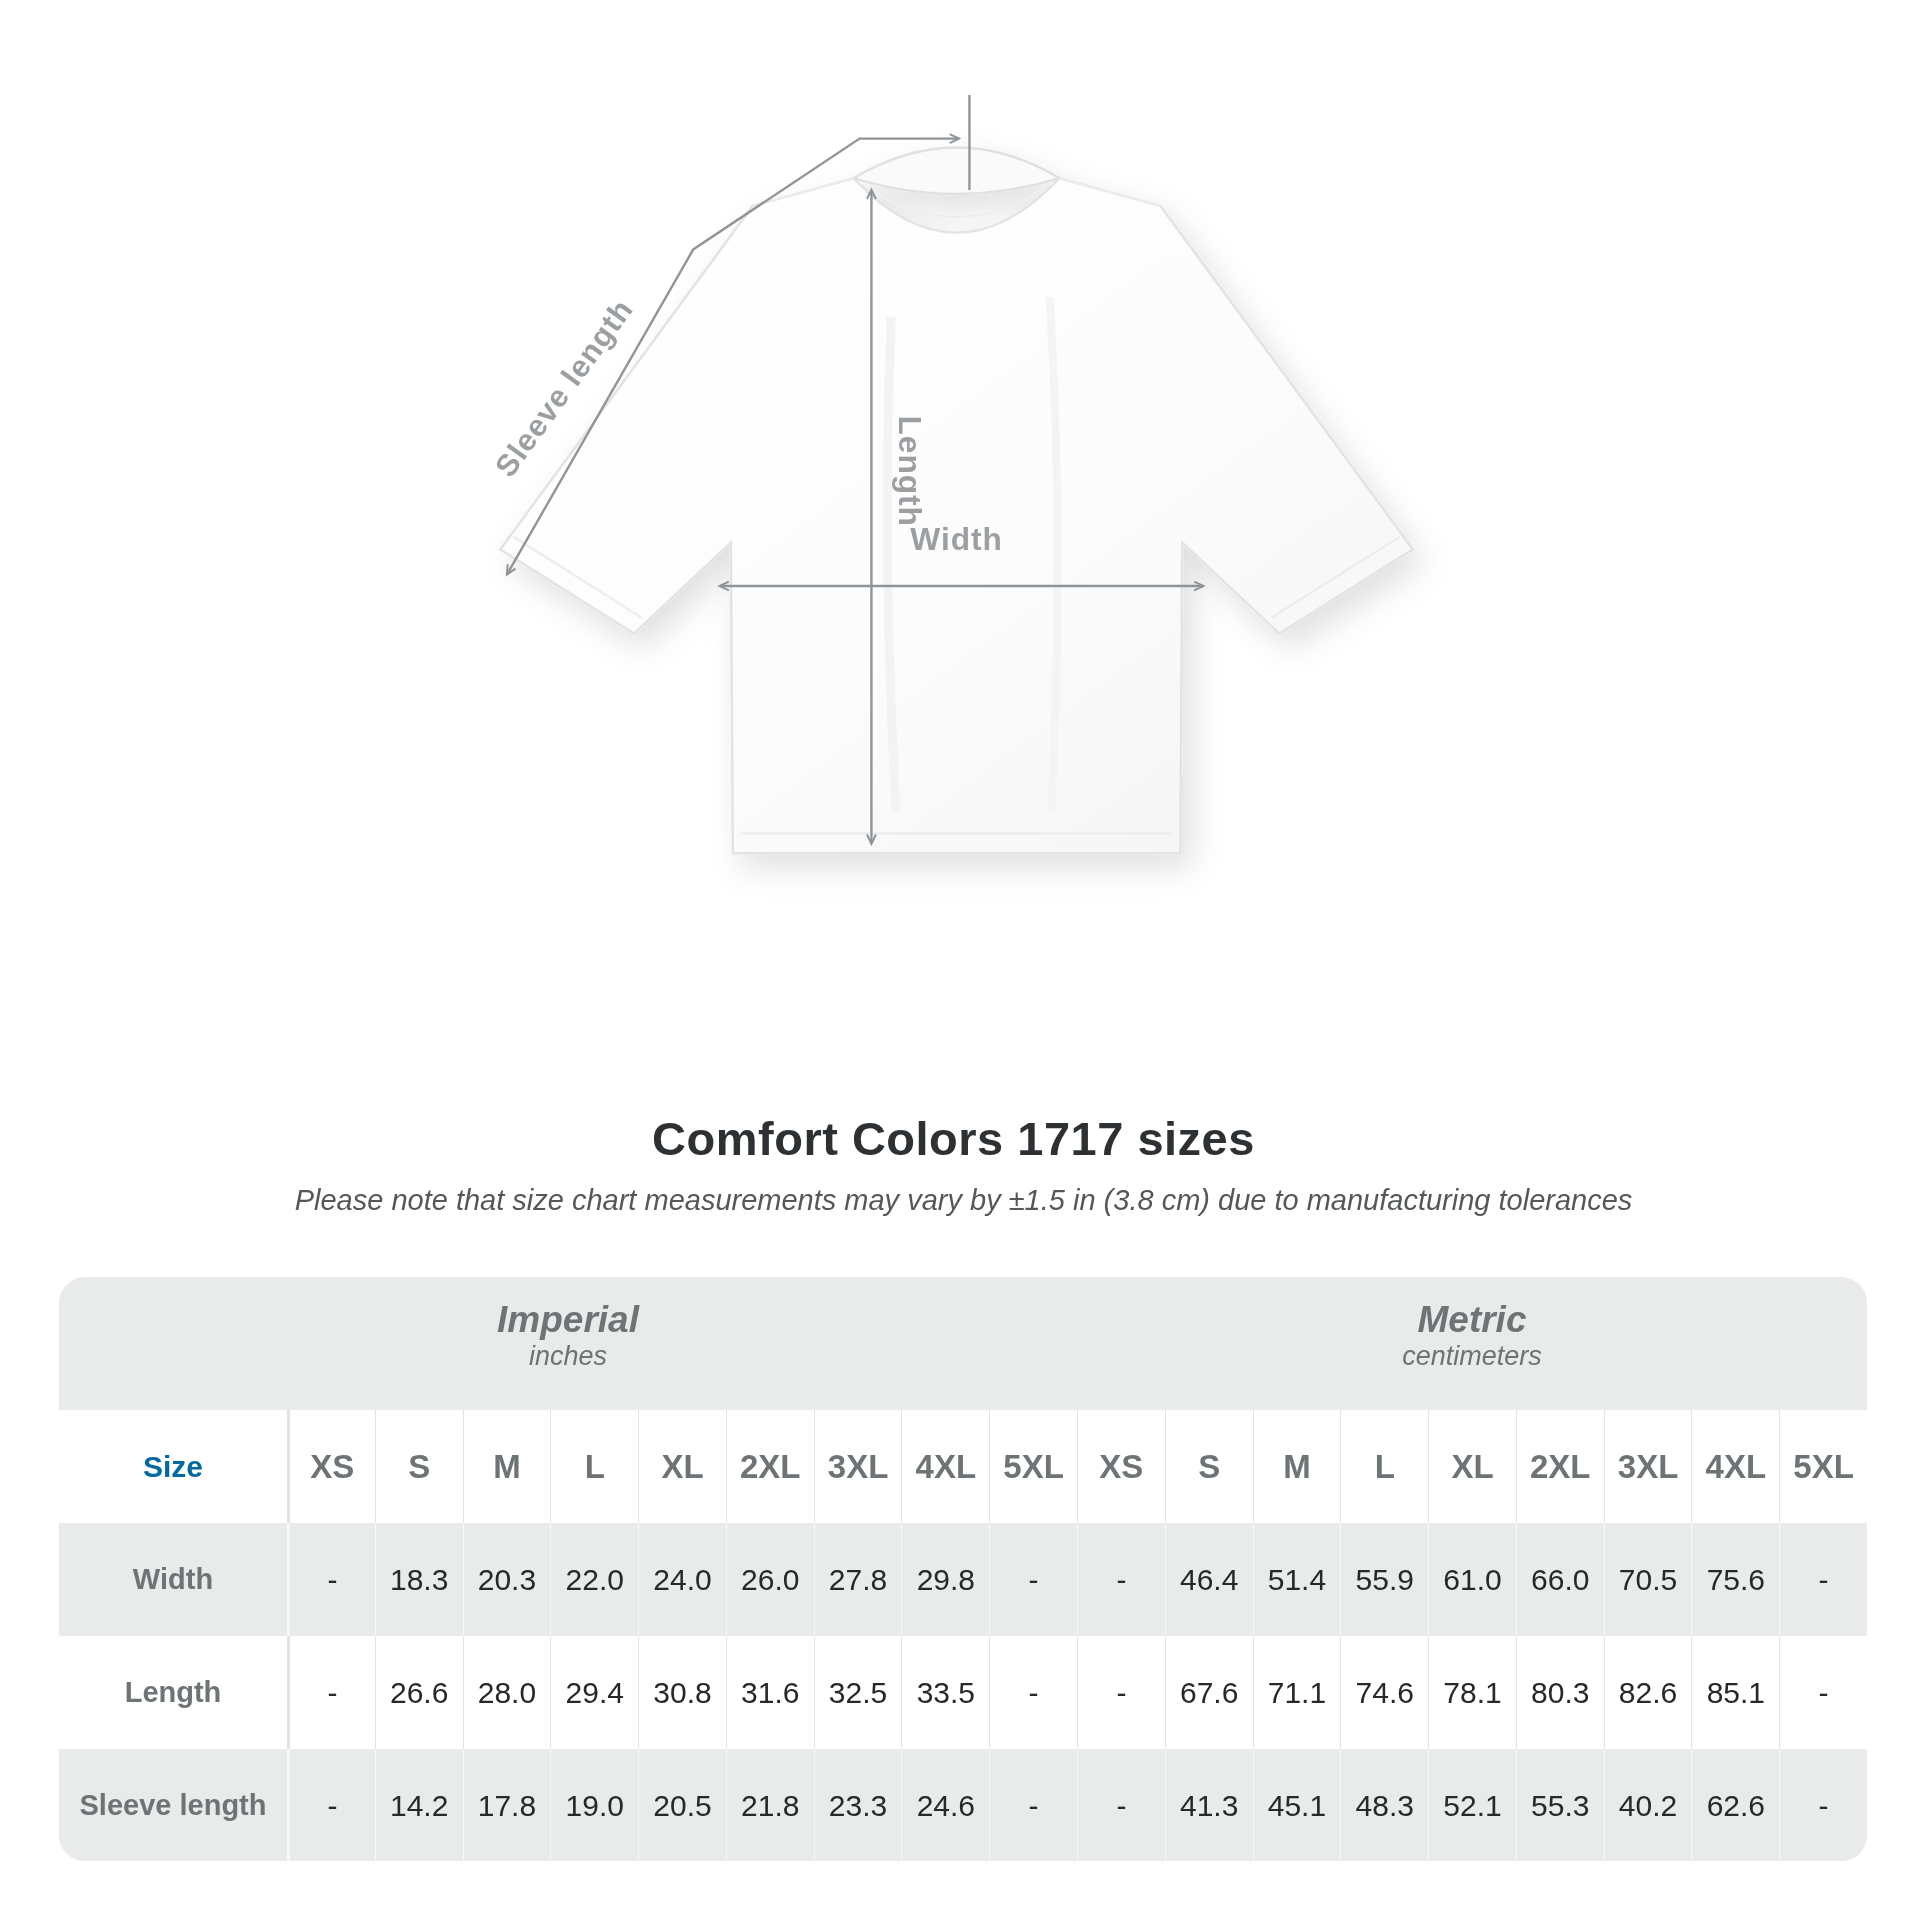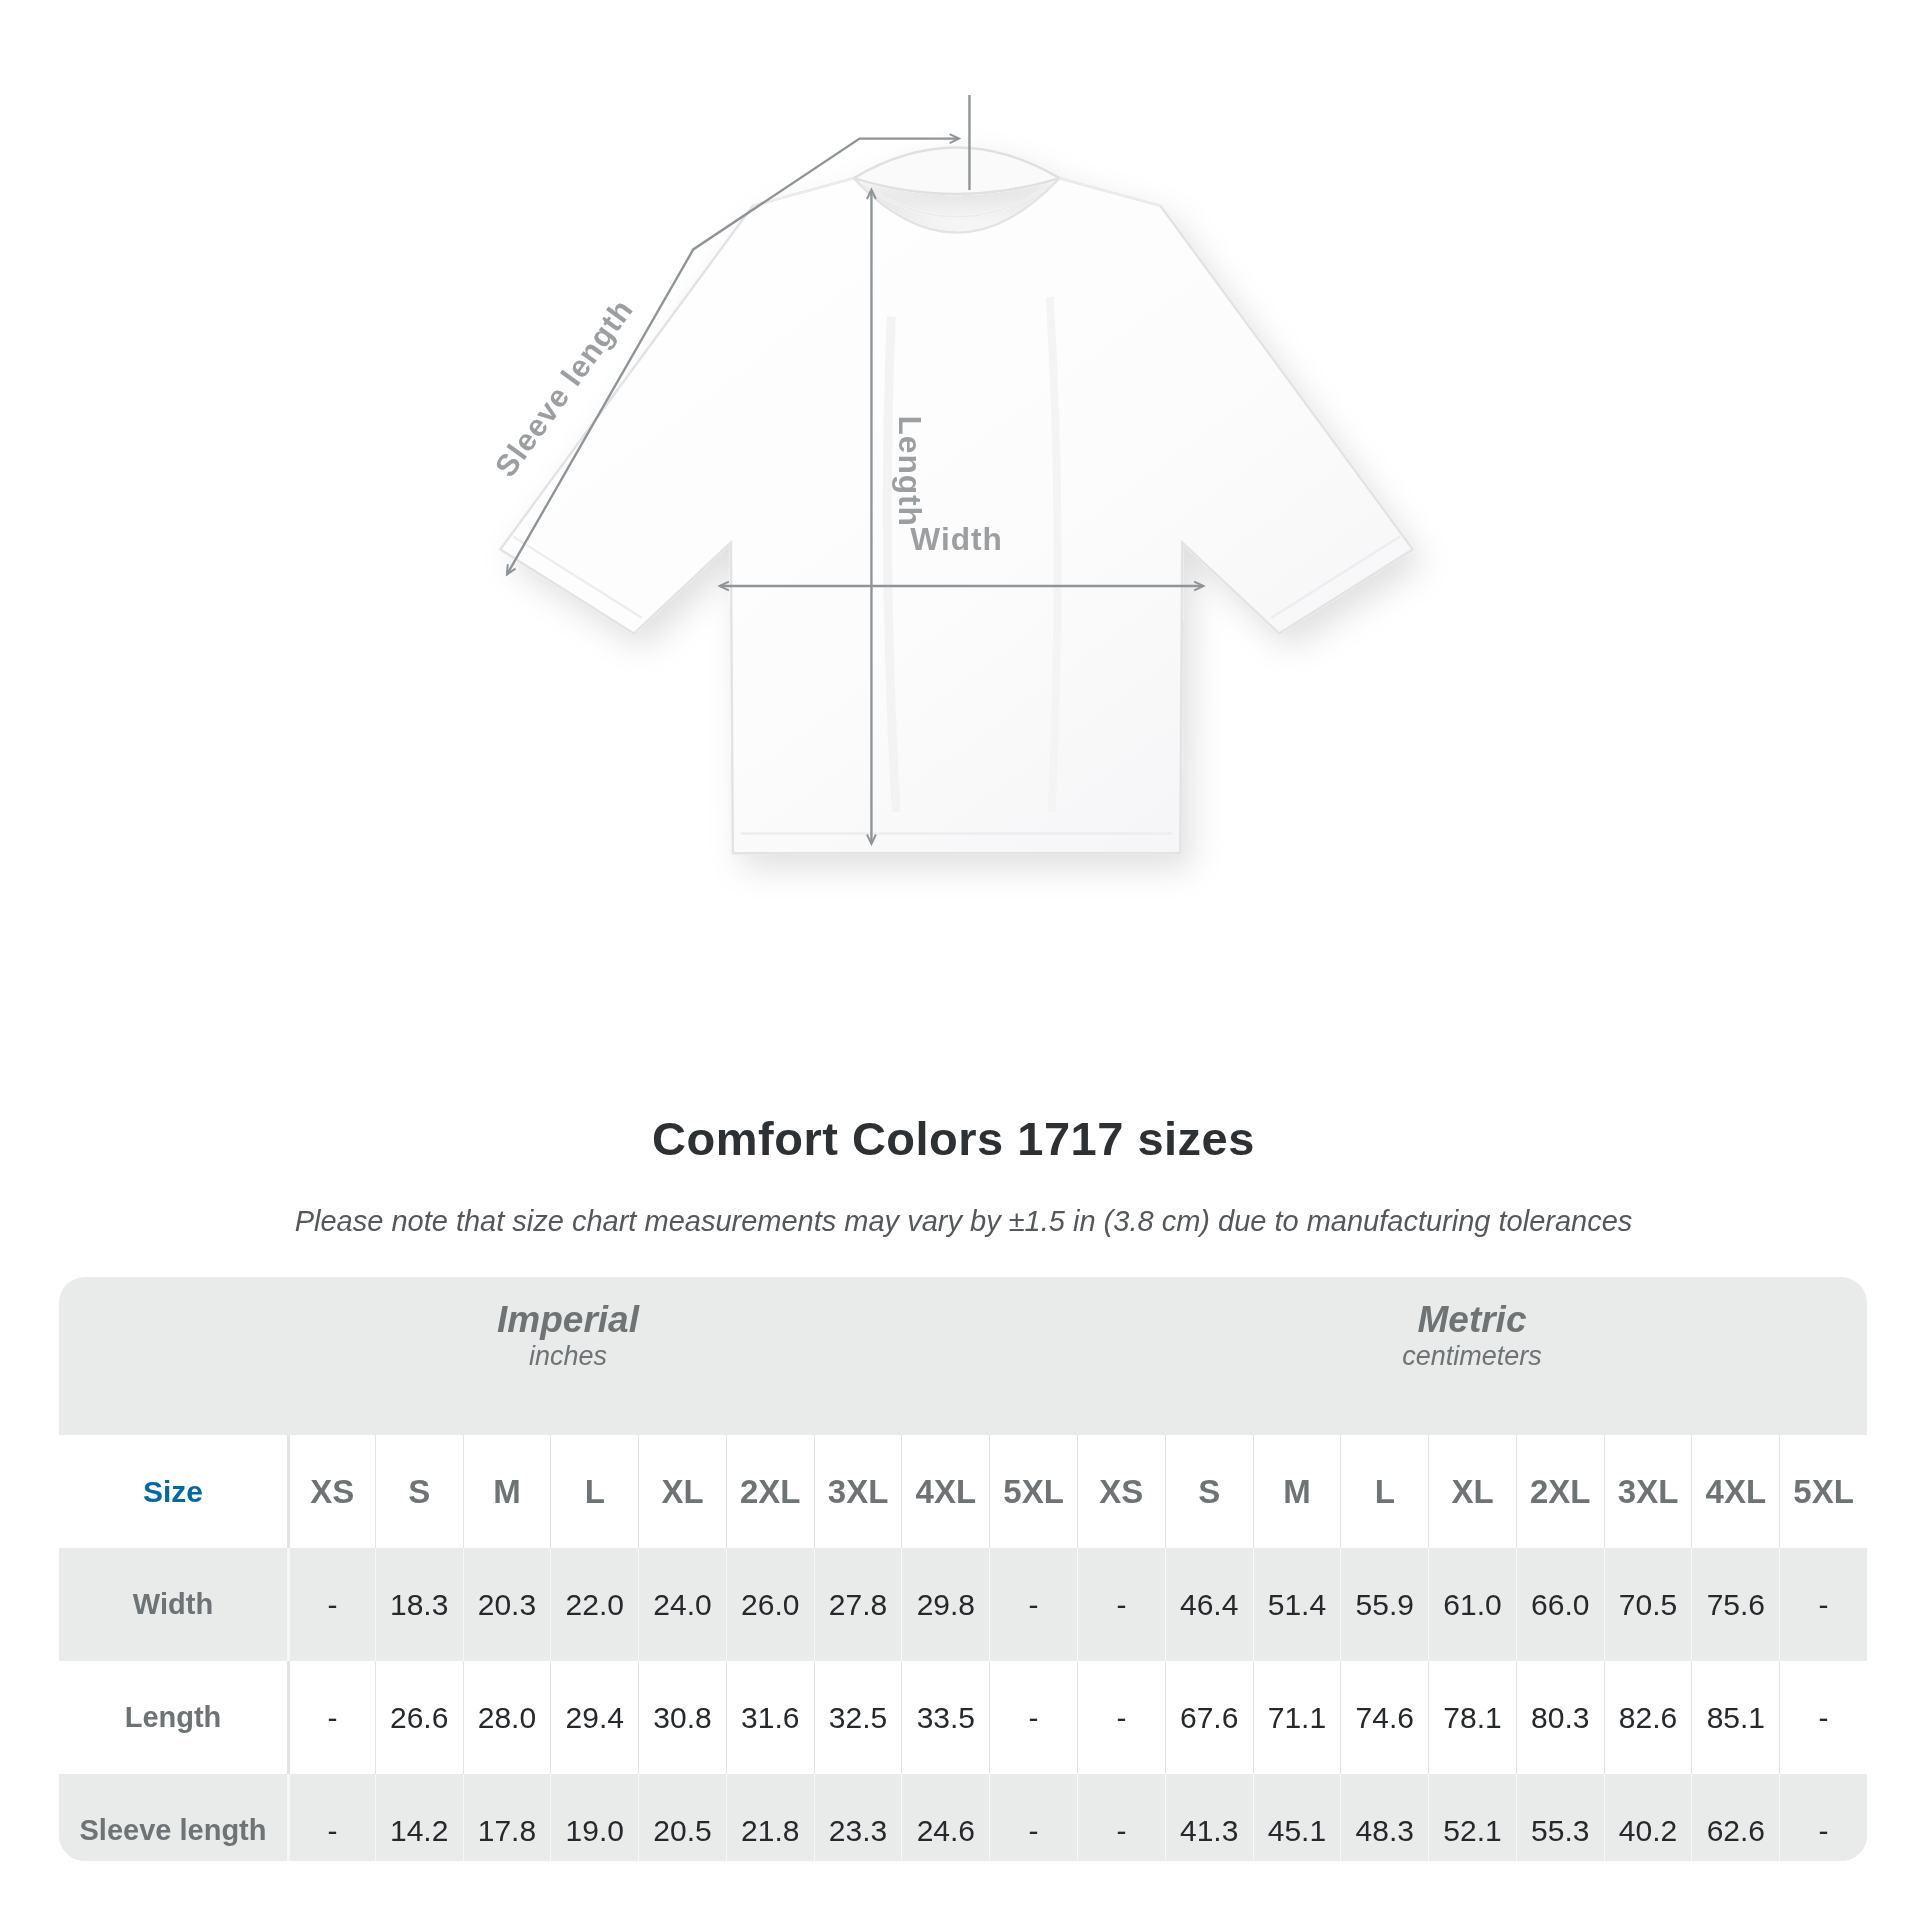--- a/index.html
+++ b/index.html
@@ -6,27 +6,27 @@
   body{width:1927px;height:1927px;position:relative;overflow:hidden;
        font-family:"Liberation Sans",sans-serif;-webkit-font-smoothing:antialiased;}
 
   
   .diagram-wrap{position:absolute;top:0;left:0;width:1927px;height:1079px;}
 
   
   .chart-title{position:absolute;top:1111px;left:0;width:1907px;text-align:center;
     font-size:47px;font-weight:bold;color:#2e3133;letter-spacing:0.5px;}
   .chart-subtitle{position:absolute;top:1184px;left:0;width:1927px;text-align:center;
-    font-style:italic;font-size:29px;color:#55585a;margin-top:21px;}
+    font-style:italic;font-size:29px;color:#55585a;}
 
   
   .size-table{position:absolute;top:1277px;left:59px;width:1808px;height:584px;
     background:#e9eaea;border-radius:26px;overflow:hidden;}
 
-  .units-row{position:relative;height:158px;padding-left:24px;}
+  .units-row{position:relative;height:133px;padding-left:24px;}
   .unit-block{position:absolute;top:0;height:133px;text-align:center;color:#6e7376;}
   .unit-block.left{left:0;width:1018px;}
   .unit-block.right{left:1018px;width:790px;}
   .unit-title{font-size:37px;font-weight:bold;font-style:italic;margin-top:22px;}
   .unit-sub{font-size:27px;font-style:italic;margin-top:0;}
 
   .trow{display:grid;grid-template-columns:228px repeat(18,1fr);}
   .trow.thead{height:113px;background:#ffffff;}
   .trow.r-gray{height:113px;background:#e9eaea;}
   .trow.r-white{height:113px;background:#ffffff;}

